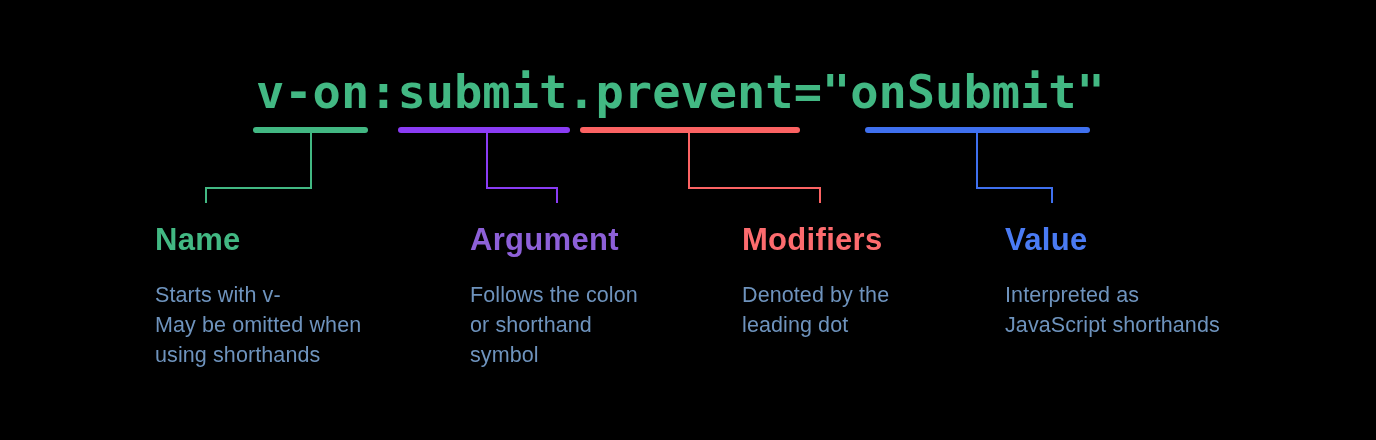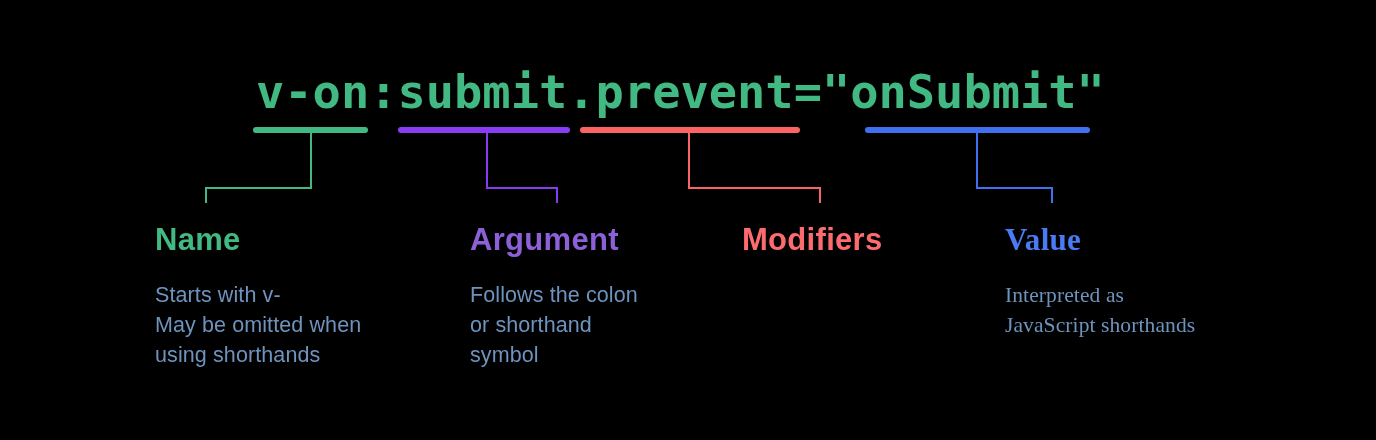--- a/index.html
+++ b/index.html
@@ -47,21 +47,21 @@
     stroke-width: 2;
   }
 
   .col {
     position: absolute;
     top: 222px;
   }
   .col-0 { left: 155px; width: 330px; }
   .col-1 { left: 470px; width: 270px; }
   .col-2 { left: 742px; width: 260px; }
-  .col-3 { left: 1005px; width: 340px; font-family: Liberation Serif, serif; }
+  .col-3 { left: 1005px; width: 340px; }
 
   .seg-label {
     margin: 0;
     font-size: 31px;
     line-height: 36px;
     font-weight: 700;
     letter-spacing: 0.3px;
     color: var(--seg-text-color);
   }
 
@@ -102,20 +102,22 @@
 
   <div class="col col-0">
     <h3 class="seg-label" style="--seg-color: #42b883; --seg-text-color: #42b883;">Name</h3>
     <p class="seg-desc" style="color: rgb(110, 147, 189);">Starts with v-
 May be omitted when
 using shorthands</p>
   </div>
 
   <div class="col col-2">
     <h3 class="seg-label" style="--seg-color: #fc6363; --seg-text-color: #fc6b6e;">Modifiers</h3>
+    <p class="seg-desc" style="color: rgb(110, 147, 189);">Denoted by the
+leading dot</p>
   </div>
 
   <div class="col col-3">
     <h3 class="seg-label" style="--seg-color: #3f70ef; --seg-text-color: #4a7bf4;">Value</h3>
     <p class="seg-desc" style="color: rgb(110, 147, 189);">Interpreted as
 JavaScript shorthands</p>
   </div>
 
 </div>
 

